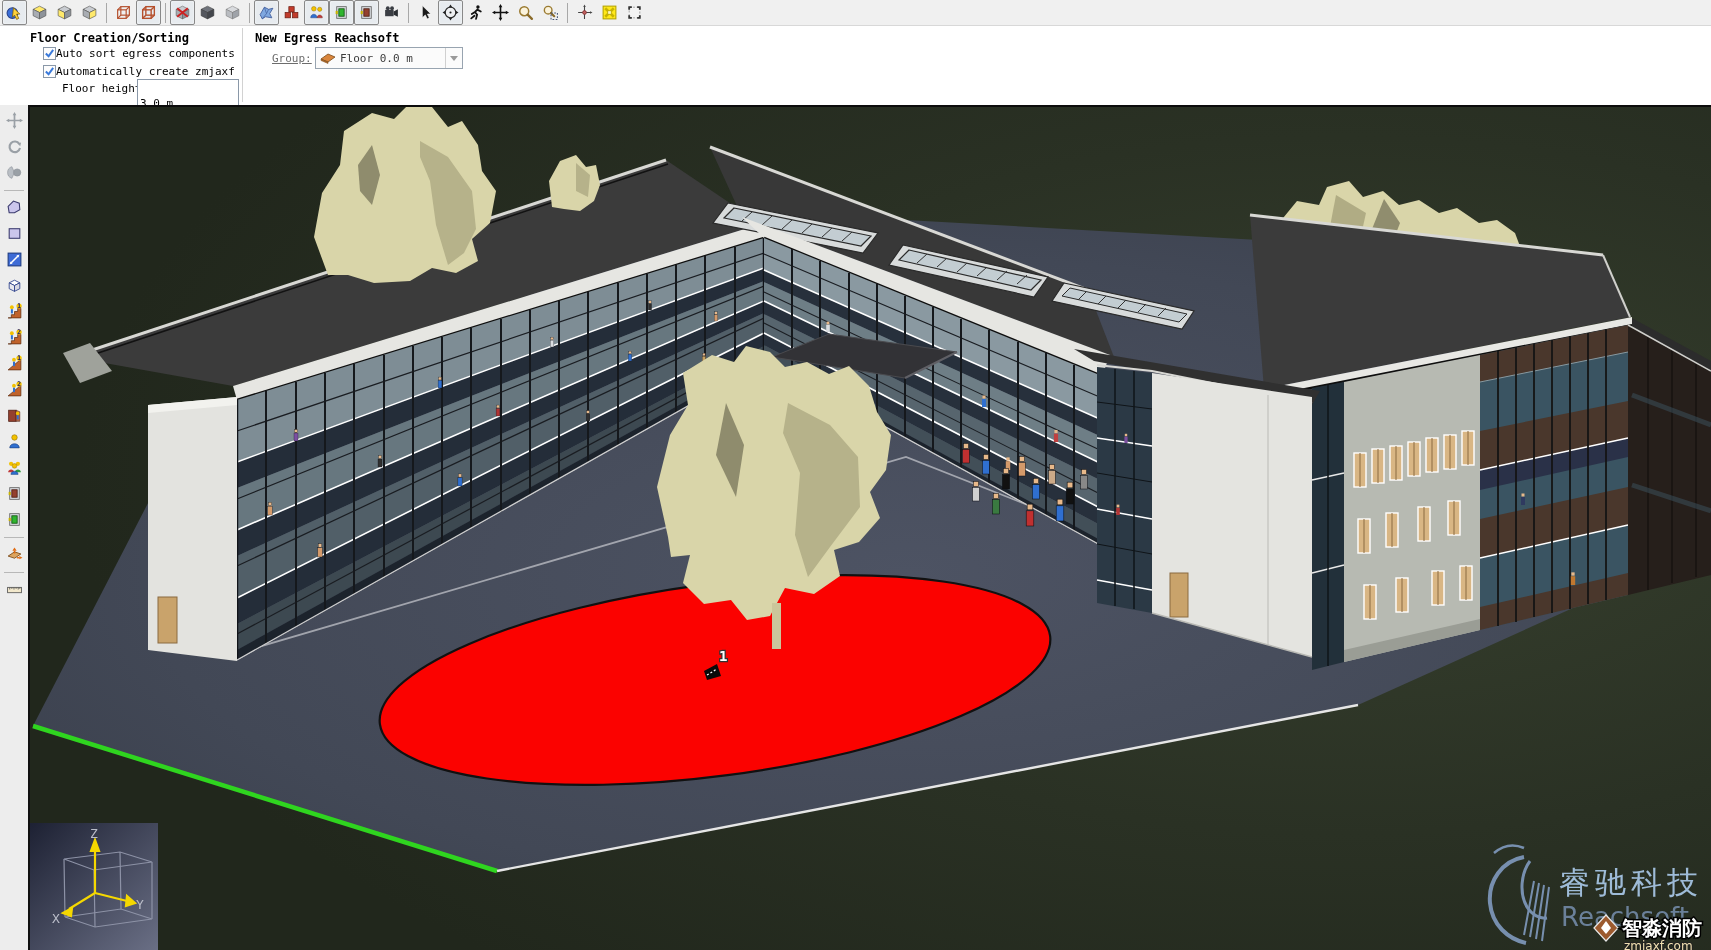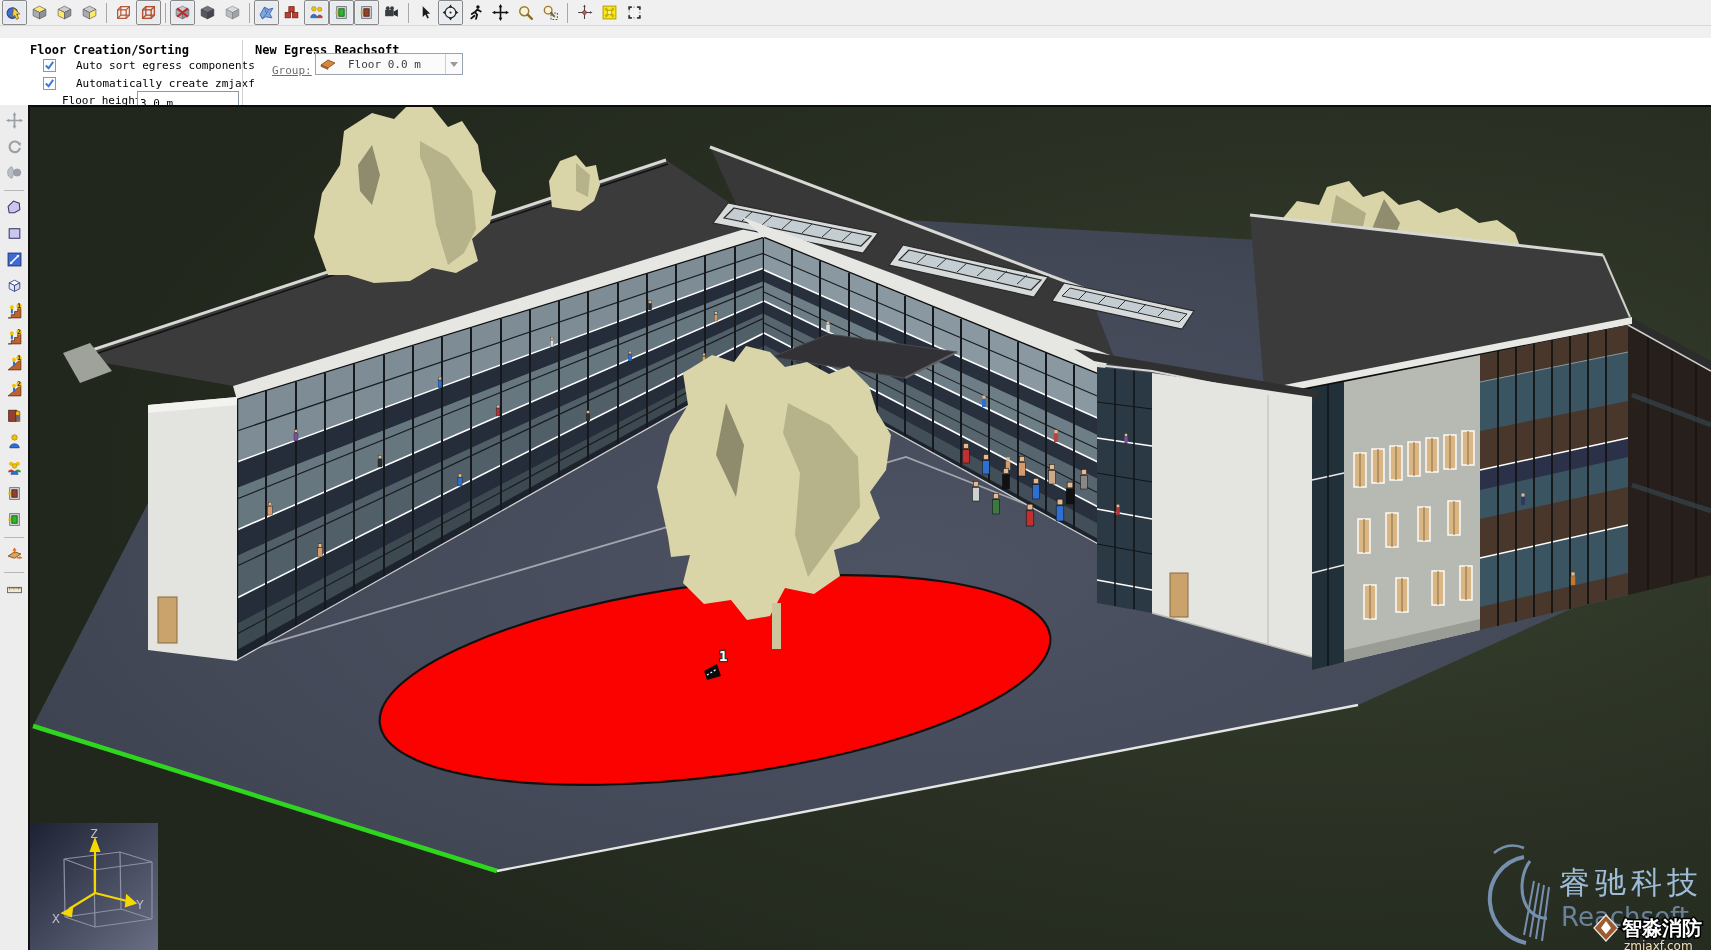--- a/index.html
+++ b/index.html
@@ -3,31 +3,31 @@
 <meta charset="utf-8">
 <style>
   html,body{margin:0;padding:0;width:1711px;height:950px;overflow:hidden;
     font-family:"DejaVu Sans Mono","Liberation Mono",monospace;background:#f0f0f0;}
   .topbar{position:absolute;top:0;left:0;width:1711px;height:26px;background:#f0f0f0;
     border-bottom:1px solid #d8d8d8;display:flex;align-items:center;padding-left:2px;box-sizing:border-box;}
   .tb{width:23px;height:23px;display:flex;align-items:center;justify-content:center;
     border:1px solid transparent;border-radius:2px;flex:0 0 auto;}
   .tb.on{border:1px solid #898989;background:#e7ebef;box-shadow:inset 0 0 2px #ffffff;}
   .vsep{width:1px;height:20px;background:#a8a8a8;margin:0 4px;flex:0 0 auto;}
-  .panelbar{position:absolute;top:26px;left:0;width:1711px;height:79px;background:#ffffff;margin-top:12px;}
+  .panelbar{position:absolute;top:26px;left:0;width:1711px;height:79px;background:#ffffff;}
   .ptitle{position:absolute;font-size:12px;font-weight:bold;color:#000;white-space:nowrap;}
   .plabel{font-size:11px;color:#000;white-space:nowrap;}
   .gray{color:#6d6d6d;text-decoration:underline;}
-  .cbrow{position:absolute;display:flex;align-items:center;gap:20px;}
+  .cbrow{position:absolute;display:flex;align-items:center;gap:0;}
   .cb{width:13px;height:13px;background:#fdfdfd;border:1px solid #8a98a8;display:flex;
     align-items:center;justify-content:center;box-sizing:border-box;}
   .fh-input{position:absolute;left:137px;top:53px;width:96px;height:15px;border:1px solid #8a98a8;
-    font-family:inherit;font-size:11px;padding:4px 2px;}
-  .combo{position:absolute;left:315px;top:15px;width:148px;height:22px;border:1px solid #98a4b0;
-    background:#fbfbfb;display:flex;align-items:center;box-sizing:border-box;padding-left:4px;gap:12px;}
+    font-family:inherit;font-size:11px;padding:16px 2px;}
+  .combo{position:absolute;left:315px;top:21px;width:148px;height:22px;border:1px solid #98a4b0;
+    background:#fbfbfb;display:flex;align-items:center;box-sizing:border-box;padding-left:4px;gap:4px;}
   .combo .txt{font-size:11px;color:#3c3c3c;flex:1;}
   .combo .arr{width:16px;height:100%;display:flex;align-items:center;justify-content:center;border-left:1px solid #d0d0d0;}
   .combo .arr::after{content:"";width:0;height:0;border:4px solid transparent;border-top:5px solid #9a9a9a;margin-top:4px;}
   .pdivider{position:absolute;left:242px;top:2px;width:1px;height:74px;background:#d2d2d2;}
   .leftbar{position:absolute;top:105px;left:0;width:28px;height:845px;background:#ededed;
     display:flex;flex-direction:column;align-items:center;padding-top:3px;box-sizing:border-box;}
   .lb{width:24px;height:23px;display:flex;align-items:center;justify-content:center;
     border:1px solid transparent;border-radius:2px;flex:0 0 auto;margin-bottom:1px;}
   .hsep{width:20px;height:1px;background:#b8b8b8;margin:4px 0;flex:0 0 auto;}
   .viewport{position:absolute;top:105px;left:28px;width:1683px;height:845px;background:#262c20;}

